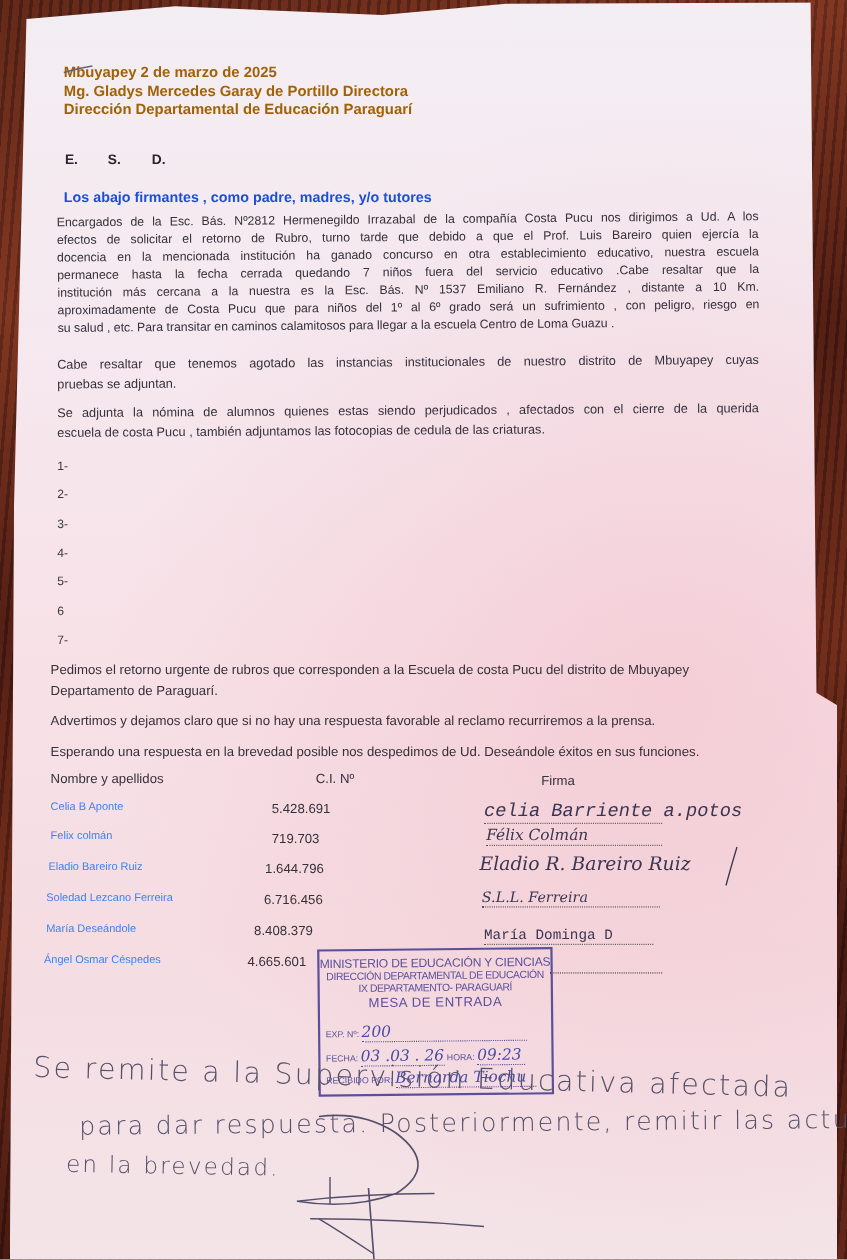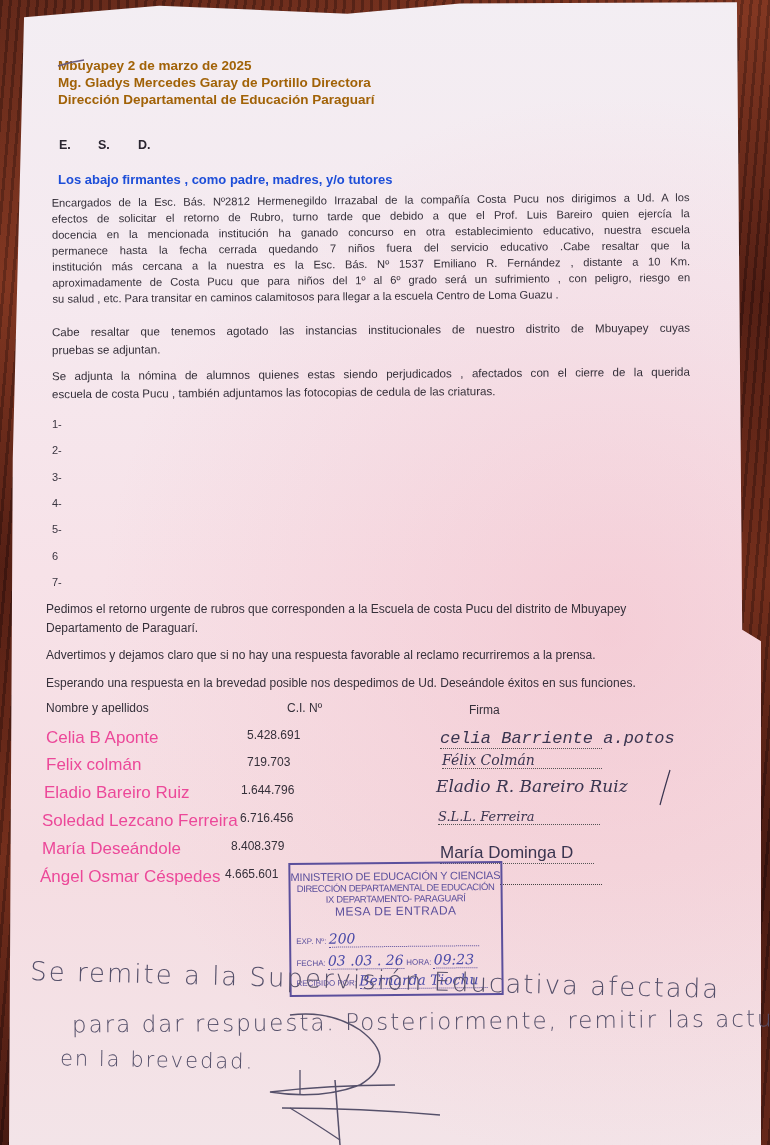--- a/index.html
+++ b/index.html
@@ -26,21 +26,21 @@
     .doc { position:absolute; left:0; top:0; width:770px; height:1145px; color:#2f2a30; }
     .hdr { position:absolute; left:58px; font-weight:bold; font-size:13.5px; color:#a16207; white-space:nowrap; }
     .esd { position:absolute; top:138px; font-weight:bold; font-size:12.5px; color:#2a2530; }
     .subject { position:absolute; left:58px; top:172px; font-weight:bold; font-size:13px; color:#1d4ed8; }
     .para { position:absolute; font-size:11.2px; line-height:16px; text-align:justify; color:#35303a; }
     .para .ln { display:block; white-space:nowrap; text-align-last:justify; }
     .para .ln.last { text-align-last:left; }
     .numitem { position:absolute; left:52px; font-size:11px; color:#3a3540; }
     .p2 { position:absolute; left:46px; font-size:12px; line-height:20px; color:#35303a; white-space:nowrap; }
     .th { position:absolute; font-size:12px; color:#35303a; }
-    .td-name { position:absolute; left:42px; font-size:17px; color:#ec4899; white-space:nowrap; }
+    .td-name { position:absolute; left:42px; font-size:10px; color:#3b82f6; white-space:nowrap; }
     .td-ci { position:absolute; font-size:12px; color:#35303a; white-space:nowrap; }
     .sig { position:absolute; font-family:"DejaVu Serif", serif; font-style:italic; color:#3a3550; white-space:nowrap; border-bottom:1px dotted #555; }
     .dots { position:absolute; border-bottom:1px dotted #444; height:1px; }
     .stamp {
       position:absolute; left:289px; top:862px; width:210px; height:130px;
       border:2px solid #5b4f9c; color:#5b4f9c; font-family:"Liberation Sans Narrow","Liberation Sans", sans-serif;
       transform:rotate(-0.6deg);
     }
     .stamp .s1 { font-size:11px; text-align:center; margin-top:6px; letter-spacing:-0.2px; }
     .stamp .s2 { font-size:9.5px; text-align:center; letter-spacing:-0.4px; }
@@ -99,41 +99,41 @@
   <div class="numitem" style="top:550px;">6</div>
   <div class="numitem" style="top:576px;">7-</div>
 
   <div class="p2" style="top:599px;">Pedimos el retorno urgente de rubros que corresponden a la Escuela de costa Pucu del distrito de Mbuyapey</div>
   <div class="p2" style="top:618px;">Departamento de Paraguarí.</div>
   <div class="p2" style="top:645px;text-align:center;">Advertimos y dejamos claro que si no hay una respuesta favorable al reclamo recurriremos a la prensa.</div>
   <div class="p2" style="top:673px;">Esperando una respuesta en la brevedad posible nos despedimos de Ud. Deseándole éxitos en sus funciones.</div>
 
   <div class="th" style="left:46px; top:701px;">Nombre y apellidos</div>
   <div class="th" style="left:255px; top:701px;margin-left:32px;">C.I. Nº</div>
-  <div class="th" style="left:469px; top:703px;">Firma</div>
+  <div class="th" style="left:492px; top:703px;">Firma</div>
 
   <div class="td-name" style="top:728px; left:46px;">Celia B Aponte</div>
   <div class="td-ci" style="top:728px; left:247px;">5.428.691</div>
   <div class="sig" style="top:729px; left:440px; width:162px; font-size:17px;font-family:Liberation Mono, monospace;">celia Barriente a.potos</div>
 
   <div class="td-name" style="top:755px; left:46px;">Felix colmán</div>
   <div class="td-ci" style="top:755px; left:247px;">719.703</div>
   <div class="sig" style="top:752px; left:442px; width:160px; font-size:14px;">Félix Colmán</div>
 
   <div class="td-name" style="top:783px; left:44px;">Eladio Bareiro Ruiz</div>
   <div class="td-ci" style="top:783px; left:241px;">1.644.796</div>
   <div class="sig" style="top:776px; left:436px; width:166px; font-size:17px; border-bottom:none;">Eladio R. Bareiro Ruiz</div>
 
   <div class="td-name" style="top:811px; left:42px;">Soledad  Lezcano Ferreira</div>
   <div class="td-ci" style="top:811px; left:240px;">6.716.456</div>
   <div class="sig" style="top:809px; left:438px; width:162px; font-size:13px;">S.L.L. Ferreira</div>
 
   <div class="td-name" style="top:839px; left:42px;">María Deseándole</div>
   <div class="td-ci" style="top:839px; left:231px;">8.408.379</div>
-  <div class="sig" style="top:843px; left:440px; width:154px; font-size:17px; font-style:normal; font-family:Liberation Sans, sans-serif;">María Dominga D</div>
+  <div class="sig" style="top:843px; left:440px; width:154px; font-size:13px; font-style:normal; font-family:Liberation Mono, monospace;">María Dominga D</div>
 
   <div class="td-name" style="top:867px; left:40px;">Ángel Osmar Céspedes</div>
   <div class="td-ci" style="top:867px; left:225px;">4.665.601</div>
   <div class="dots" style="top:883px; left:500px; width:102px;"></div>
 
   <div class="stamp">
     <div class="s1">MINISTERIO DE EDUCACIÓN Y CIENCIAS</div>
     <div class="s2">DIRECCIÓN DEPARTAMENTAL DE EDUCACIÓN</div>
     <div class="s3">IX DEPARTAMENTO- PARAGUARÍ</div>
     <div class="s4">MESA DE ENTRADA</div>

